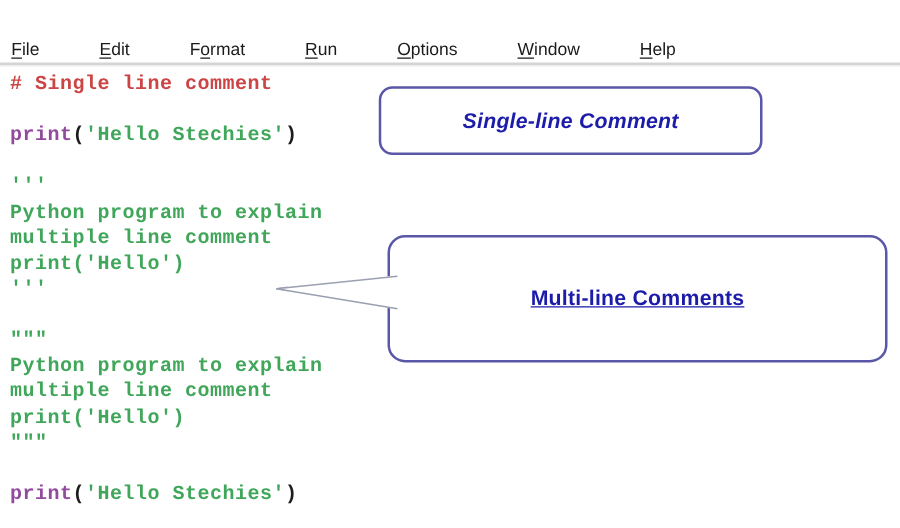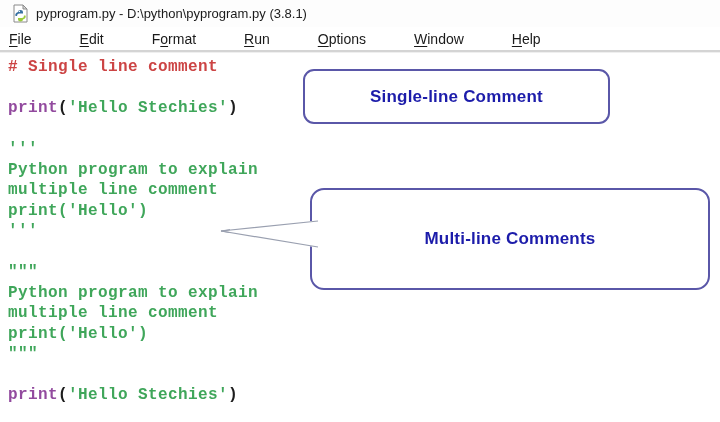--- a/index.html
+++ b/index.html
@@ -15,41 +15,29 @@
   .menu-item u{text-underline-offset:2px;}
   .separator{position:absolute;top:50px;left:0;right:0;height:2px;background:#d4d4d4;
              border-bottom:1px solid #efefef;}
   .editor{position:absolute;top:52px;left:0;right:0;bottom:0;padding:5px 0 0 8px;
           font-family:"Liberation Mono","DejaVu Sans Mono",monospace;font-size:16px;
           line-height:20.5px;letter-spacing:0.4px;white-space:pre;}
   .code-line{height:20.5px;font-weight:bold;}
   .callout{position:absolute;background:#ffffff;border:2px solid #5a57a8;display:flex;
            align-items:center;justify-content:center;font-weight:bold;font-size:17px;
            color:#1c1caa;letter-spacing:0.2px;box-sizing:border-box;}
-  .callout-single{left:303px;top:69px;width:307px;height:55px;border-radius:11px;}
-  .callout-multi{left:310px;top:188px;width:400px;height:102px;border-radius:14px;}
+  .callout-single{left:303px;top:69px;width:307px;height:55px;border-radius:11px;font-style:italic;}
+  .callout-multi{left:310px;top:188px;width:400px;height:102px;border-radius:14px;text-decoration:underline;}
   .tail-svg{position:absolute;left:214px;top:210px;width:106px;height:46px;}
 </style>
 </head>
 <body>
 
 <div class="screen">
 
-  <div class="titlebar">
-    <span class="app-icon">
-      <svg width="17" height="19" viewBox="0 0 17 19">
-        <path d="M2 1 h9 l4 4 v13 h-13 z" fill="#ffffff" stroke="#8a8a8a" stroke-width="1"></path>
-        <path d="M11 1 l4 4 h-4 z" fill="#d9d9d9" stroke="#8a8a8a" stroke-width="1"></path>
-        <path d="M6 8 q0-2 2.5-2 q2.5 0 2.5 2 v1.5 h-4 q-2 0-2 2.5 h-1.5 q-1-2.5 2.5-4 z" fill="#3771a2"></path>
-        <path d="M11 15.5 q0 2 -2.5 2 q-2.5 0 -2.5 -2 v-1.5 h4 q2 0 2-2.5 h1.5 q1 2.5 -2.5 4 z" fill="#9acb3c"></path>
-        <circle cx="7.4" cy="7.4" r="0.7" fill="#ffffff"></circle>
-      </svg>
-    </span>
-    <span class="title-text">pyprogram.py - D:\python\pyprogram.py (3.8.1)</span>
-  </div>
 
   <div class="menubar" id="menubar">
       <span class="menu-item"><u>F</u>ile</span>
       <span class="menu-item"><u>E</u>dit</span>
       <span class="menu-item">F<u>o</u>rmat</span>
       <span class="menu-item"><u>R</u>un</span>
       <span class="menu-item"><u>O</u>ptions</span>
       <span class="menu-item"><u>W</u>indow</span>
       <span class="menu-item"><u>H</u>elp</span>
     </div>

